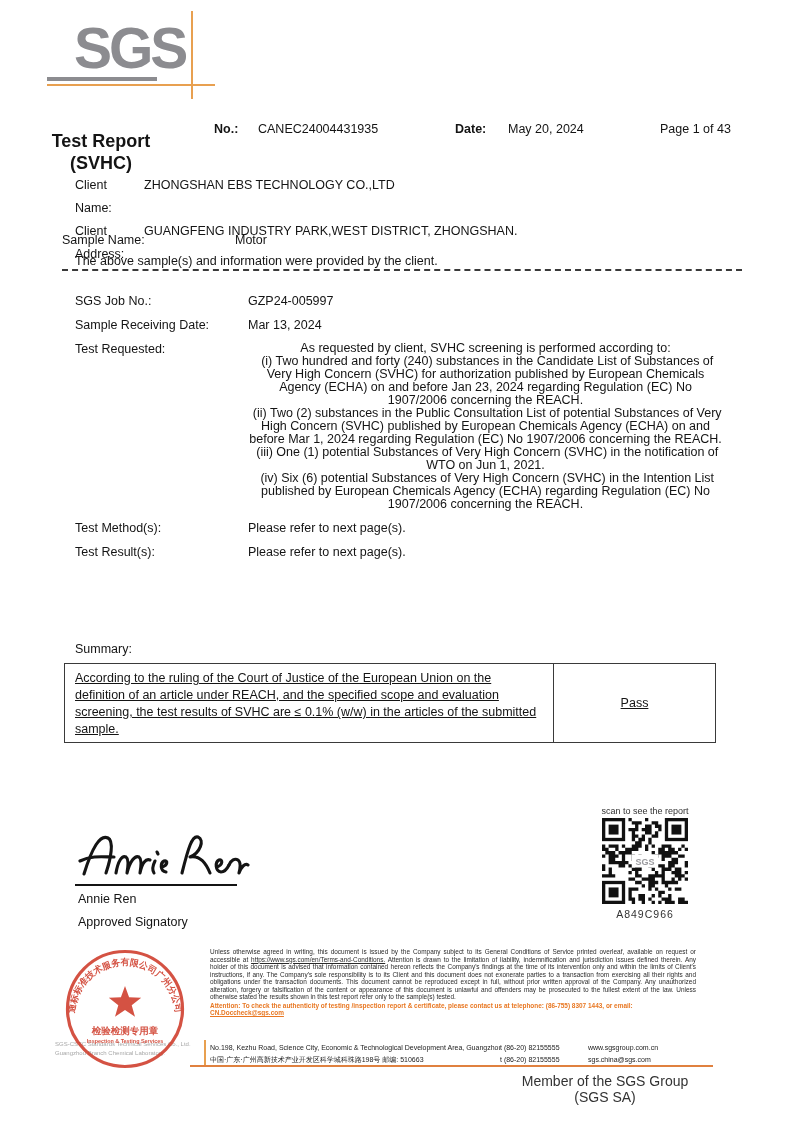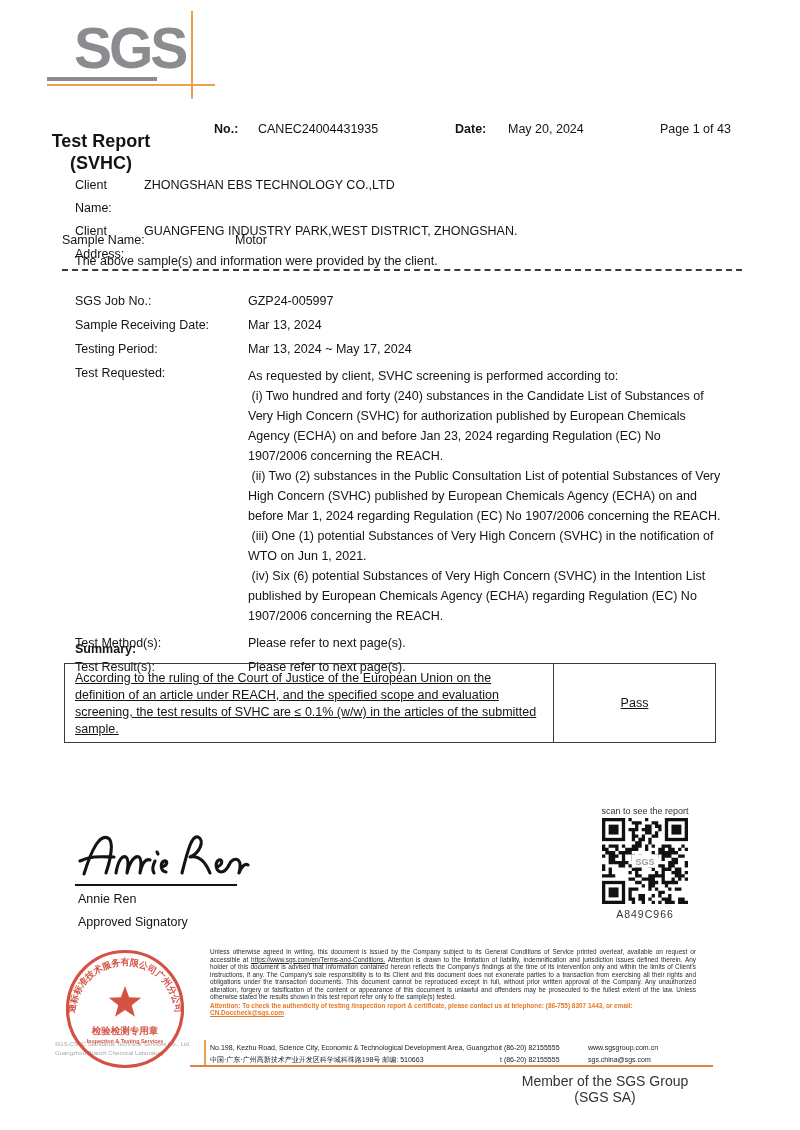--- a/index.html
+++ b/index.html
@@ -30,24 +30,24 @@
   .srow{display:flex;line-height:18px;}
   .slabel{width:173px;flex:none;}
   .note{position:absolute;left:75px;top:254px;}
   .dashed-sep{position:absolute;left:62px;top:269px;width:680px;border-top:2px dashed #3a3a3a;}
 
   
   .details{position:absolute;left:75px;top:294px;width:648px;}
   .drow{display:flex;margin-bottom:10px;}
   .dlabel{width:173px;flex:none;}
   .dval{flex:1;}
-  .para{white-space:pre-wrap;line-height:20px;width:466px;}
-
-  
-  .summary-h{position:absolute;left:75px;top:642px;font-weight:bold;}
+  .para{white-space:pre-wrap;line-height:13px;width:466px;text-align:center;}
+
+  
+  .summary-h{position:absolute;left:75px;top:642px;font-weight:normal;}
   .summary-box{position:absolute;left:64px;top:663px;width:650px;height:78px;
                border:1.3px solid #3a3a3a;display:flex;text-decoration:underline;}
   .summary-text{flex:1;padding:6px 10px 0 10px;line-height:17px;}
   .summary-result{width:161px;flex:none;border-left:1.3px solid #3a3a3a;
                   display:flex;align-items:center;justify-content:center;}
 
   
   .signed{position:absolute;left:78px;top:776px;line-height:17.5px;white-space:pre;}
   .sig-svg{position:absolute;left:78px;top:828px;}
   .sig-line{position:absolute;left:75px;top:884px;width:162px;height:2px;background:#141414;}
@@ -122,24 +122,20 @@
   <div class="details">
     <div class="drow">
       <div class="dlabel">SGS Job No.:</div>
       <div class="dval">GZP24-005997</div>
     </div>
     <div class="drow">
       <div class="dlabel">Sample Receiving Date:</div>
       <div class="dval">Mar 13, 2024</div>
     </div>
     <div class="drow">
-      <div class="dlabel">Testing Period:</div>
-      <div class="dval">Mar 13, 2024 ~ May 17, 2024</div>
-    </div>
-    <div class="drow">
       <div class="dlabel">Test Requested:</div>
       <div class="dval para">As requested by client, SVHC screening is performed according to:
  (i) Two hundred and forty (240) substances in the Candidate List of Substances of Very High Concern (SVHC) for authorization published by European Chemicals Agency (ECHA) on and before Jan 23, 2024 regarding Regulation (EC) No 1907/2006 concerning the REACH.
  (ii) Two (2) substances in the Public Consultation List of potential Substances of Very High Concern (SVHC) published by European Chemicals Agency (ECHA) on and before Mar 1, 2024 regarding Regulation (EC) No 1907/2006 concerning the REACH.
  (iii) One (1) potential Substances of Very High Concern (SVHC) in the notification of WTO on Jun 1, 2021.
  (iv) Six (6) potential Substances of Very High Concern (SVHC) in the Intention List published by European Chemicals Agency (ECHA) regarding Regulation (EC) No 1907/2006 concerning the REACH.</div>
     </div>
     <div class="drow">
       <div class="dlabel">Test Method(s):</div>
       <div class="dval">Please refer to next page(s).</div>

